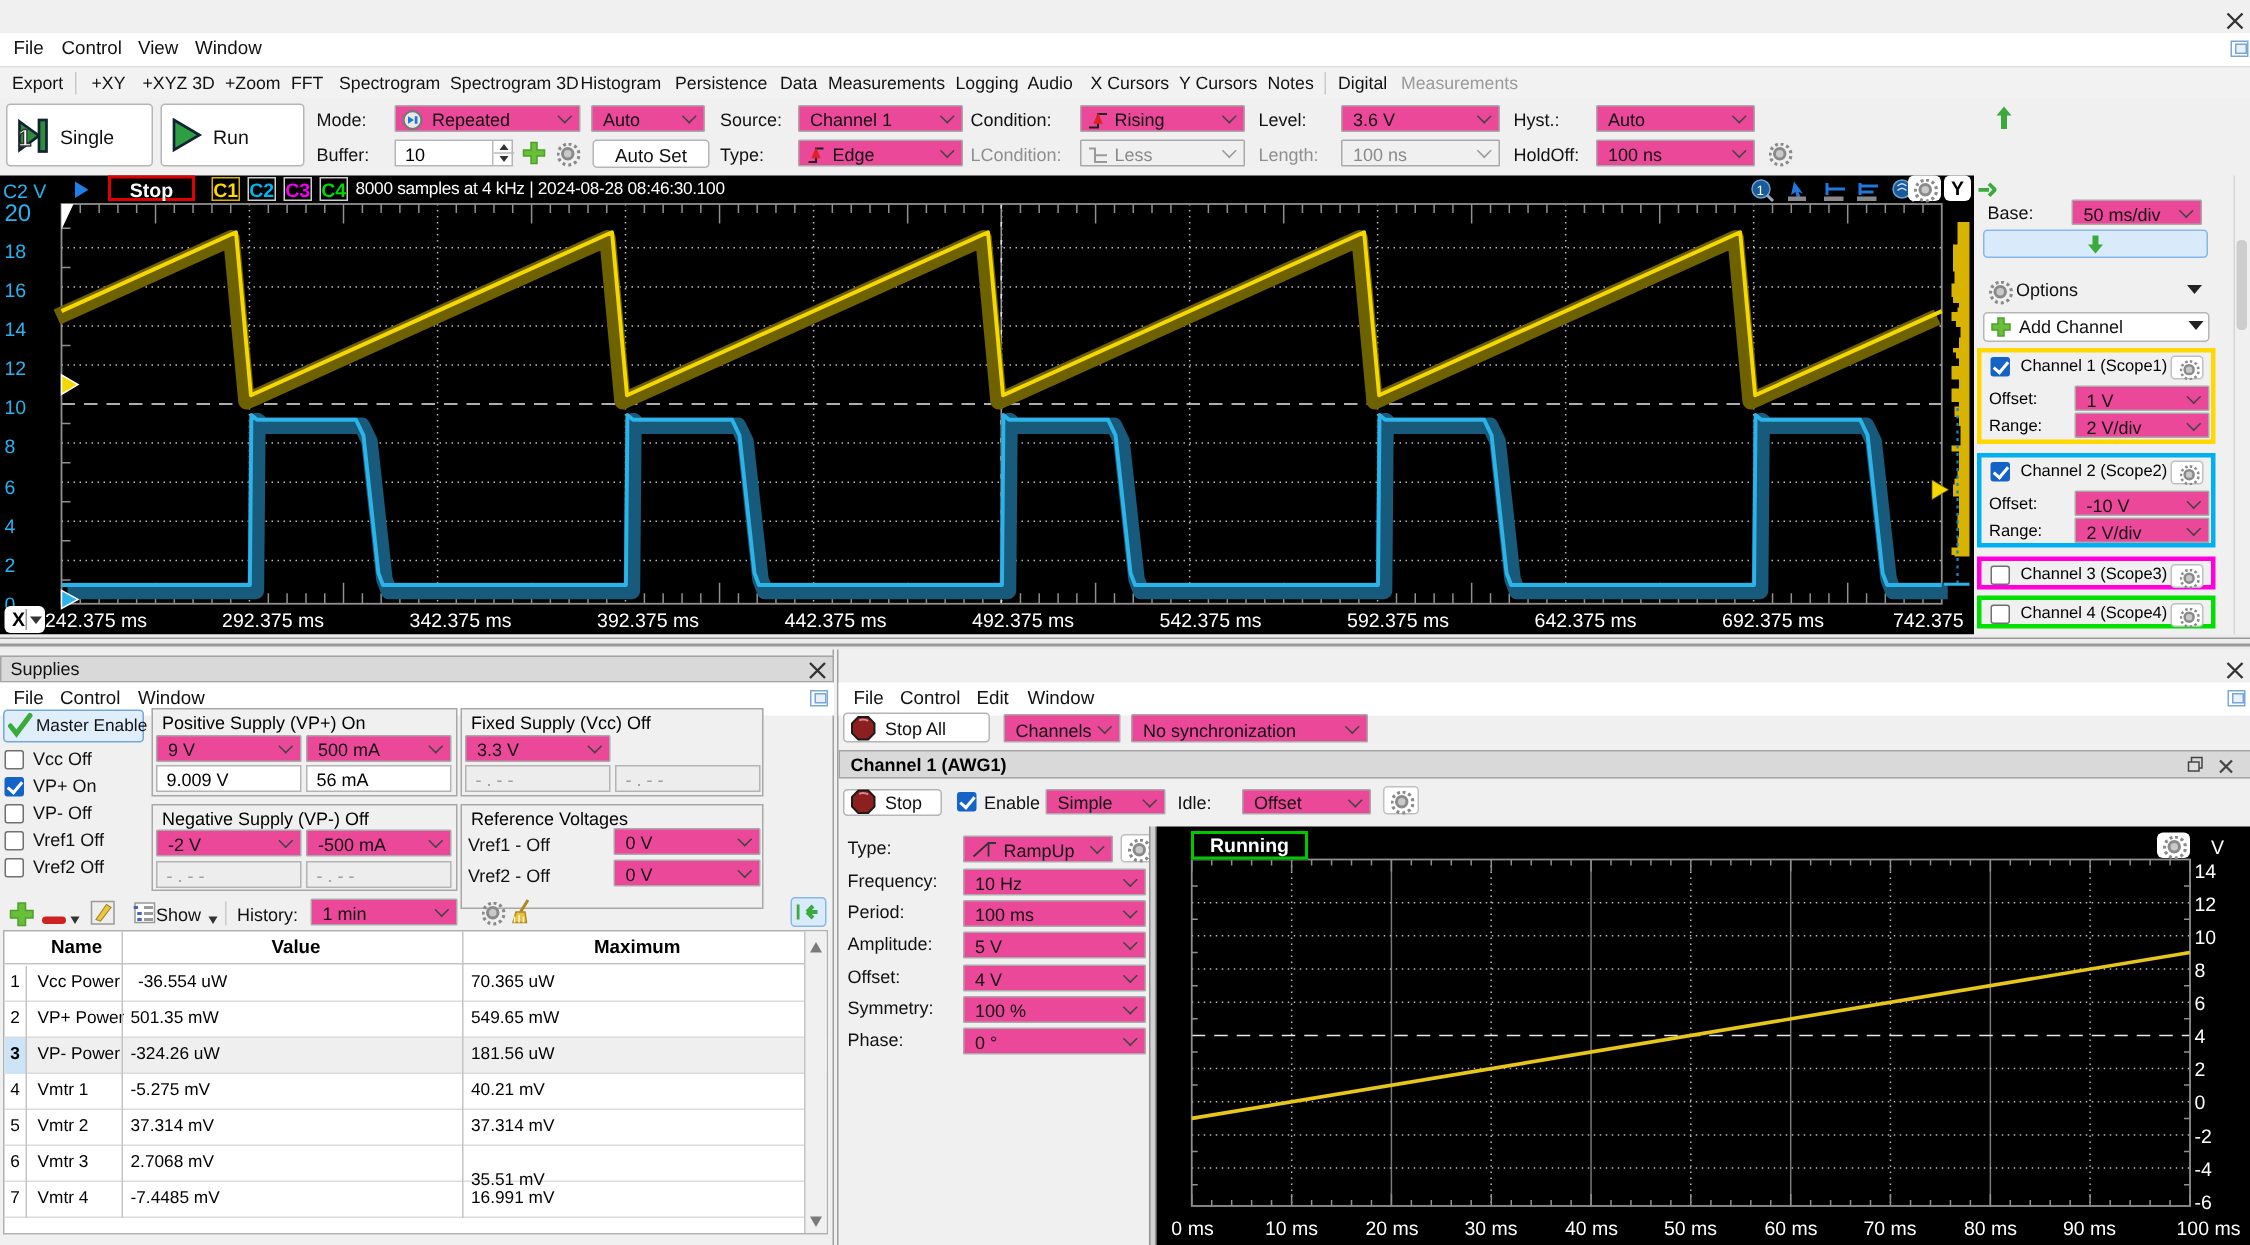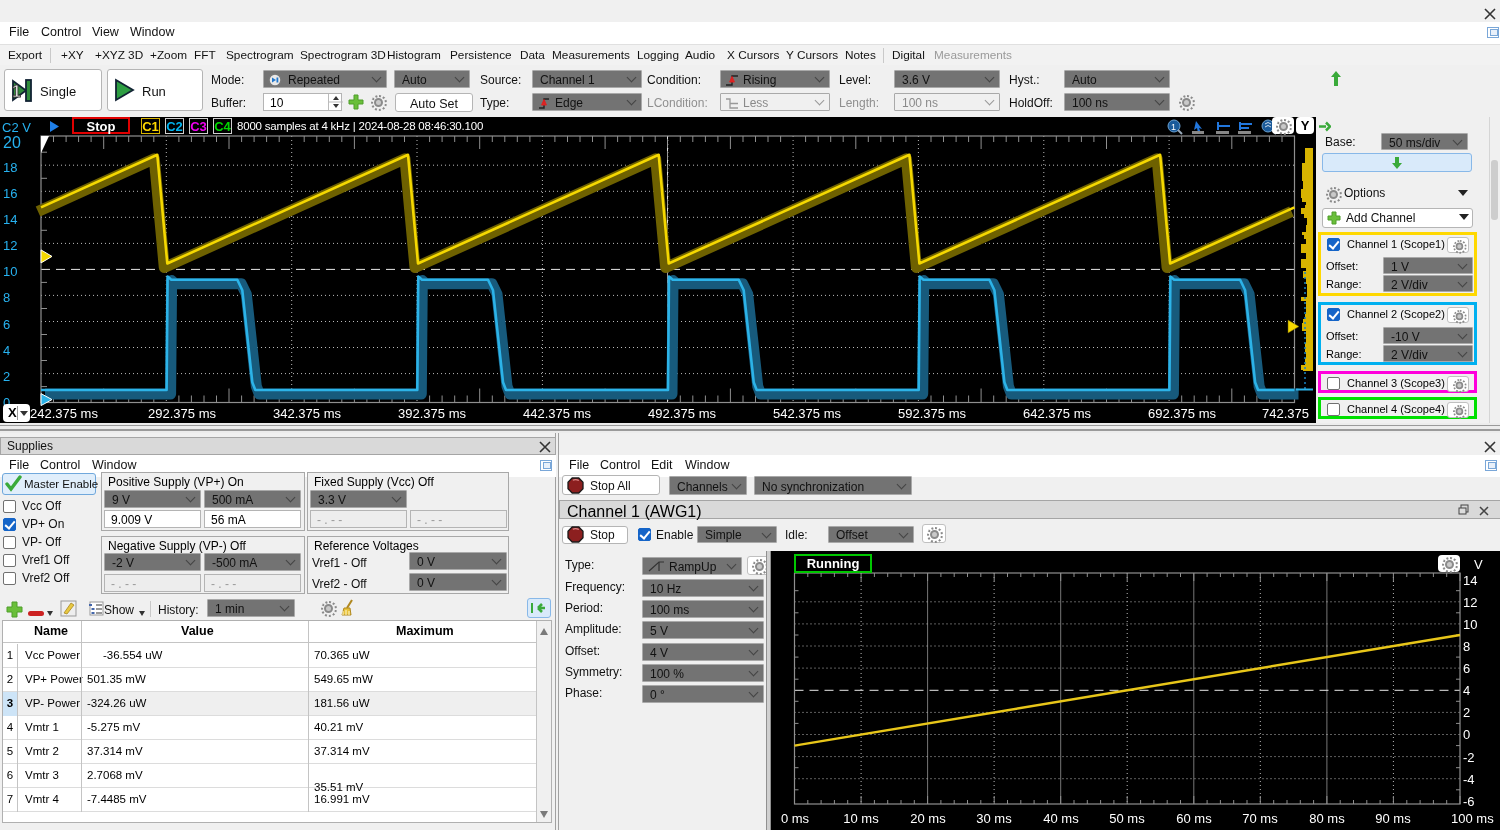--- a/index.html
+++ b/index.html
@@ -4,21 +4,21 @@
 <style>
 * { margin:0; padding:0; box-sizing:border-box; }
 html,body { width:1500px; height:830px; overflow:hidden; }
 body { font-family:"Liberation Sans", sans-serif; font-size:12px; color:#000; background:#f0f0f0; }
 #app { position:relative; width:1500px; height:830px; background:#f0f0f0; }
 .abs { position:absolute; }
 .titlebar { background:#d9d9d9; border:1px solid #a5a5a5; font-size:12px; color:#111; }
 .titlebar span { position:absolute; left:6px; top:1px; }
 .menur { background:#fff; font-size:12.5px; color:#111; }
 .menur i { font-style:normal; position:absolute; top:3px; }
-.dd { position:absolute; background:#737373; border:1px solid #a9a9a9; border-radius:1px; font-size:12px; color:#111; overflow:hidden; white-space:nowrap; }
+.dd { position:absolute; background:#ec4899; border:1px solid #a9a9a9; border-radius:1px; font-size:12px; color:#111; overflow:hidden; white-space:nowrap; }
 .dd b { font-weight:normal; position:absolute; left:7px; top:2px; }
 .dd .chv { position:absolute; right:6px; top:5px; width:7px; height:7px; }
 .chv:before { content:""; position:absolute; width:6px; height:6px; border-right:1.5px solid #444; border-bottom:1.5px solid #444; transform:rotate(45deg); top:-2px; left:0; }
 .dd.dis { background:#f0f0f0; color:#8a8a8a; }
 .dd.dis .chv:before { border-color:#999; }
 .btn { position:absolute; background:#fff; border:1px solid #b5b5b5; border-radius:3px; font-size:13px; color:#111; text-align:center; }
 .lbl { position:absolute; font-size:12px; color:#111; white-space:nowrap; }
 .lbl.dis { color:#8f8f8f; }
 .chk { position:absolute; width:13px; height:13px; background:#fff; border:1px solid #707070; border-radius:2px; }
 .chk.on { background:#1464c8; border-color:#1464c8; }
@@ -428,21 +428,21 @@
         <div class="dd" style="left:204px;top:120px;width:97px;height:18px;">
           <b>-500 mA</b>
           <span class="chv"></span>
         </div>
         <div class="field dis" style="left:104px;top:141px;width:97px;height:18px;">
           <span>- . - -</span>
         </div>
         <div class="field dis" style="left:204px;top:141px;width:97px;height:18px;">
           <span>- . - -</span>
         </div>
-        <div class="group" style="left:307px;top:103px;width:202px;height:58px;">
+        <div class="group" style="left:307px;top:103px;width:202px;height:70px;">
           <span class="gt">Reference Voltages</span>
         </div>
         <div class="lbl" style="left:312px;top:123px;">Vref1 - Off</div>
         <div class="dd" style="left:409px;top:119px;width:98px;height:18px;">
           <b>0 V</b>
           <span class="chv"></span>
         </div>
         <div class="lbl" style="left:312px;top:144px;">Vref2 - Off</div>
         <div class="dd" style="left:409px;top:140px;width:98px;height:18px;">
           <b>0 V</b>
@@ -465,21 +465,21 @@
             <rect x="7" y="3" width="6" height="2" fill="#999"></rect>
             <rect x="2.5" y="7" width="3" height="2" fill="#46a"></rect>
             <rect x="7" y="7" width="6" height="2" fill="#999"></rect>
             <rect x="2.5" y="11" width="3" height="2" fill="#46a"></rect>
             <rect x="7" y="11" width="6" height="2" fill="#999"></rect>
           </svg></div>
         <div class="lbl" style="left:104px;top:170px;">Show</div>
         <div class="abs" style="left:139px;top:178px;width:0;height:0;border:3.5px solid transparent;border-top:5px solid #333;"></div>
         <div class="sep" style="left:150px;top:168px;height:16px;"></div>
         <div class="lbl" style="left:158px;top:170px;">History:</div>
-        <div class="dd" style="left:207px;top:166px;width:88px;height:18px;">
+        <div class="dd" style="left:207px;top:166px;width:98px;height:18px;">
           <b>1 min</b>
           <span class="chv"></span>
         </div>
         <div class="abs gearic" style="left:320px;top:167px;"></div>
         <div class="abs" style="left:340px;top:166px;"><svg width="16" height="18">
             <path d="M12,1 L7,9" stroke="#b08820" stroke-width="2"></path>
             <path d="M4,9 L10,9 L11,16 L2,16 Z" fill="#e8c23a" stroke="#b08820"></path>
             <path d="M3,16 v-4 M6,16 v-5 M9,16 v-4" stroke="#fff8d0" stroke-width="1"></path>
           </svg></div>
         <div class="abs" style="left:527px;top:165px;width:24px;height:20px;background:#d9eafa;border:1px solid #88b8e8;border-radius:3px;"></div>
@@ -488,21 +488,21 @@
             <path d="M1,1 v10" stroke="#3aaa3a" stroke-width="2"></path>
           </svg></div>
         <div class="abs" style="left:2px;top:187px;width:550px;height:203px;background:#fff;border:1px solid #b0b0b0;font-size:11.5px;">
           <div class="abs" style="left:0;top:0;width:548px;height:22px;border-bottom:1px solid #c4c4c4;"></div>
           <div class="abs" style="left:31px;top:3px;font-weight:bold;font-size:12.5px;">Name</div>
           <div class="abs" style="left:178px;top:3px;font-weight:bold;font-size:12.5px;">Value</div>
           <div class="abs" style="left:393px;top:3px;font-weight:bold;font-size:12.5px;">Maximum</div>
           <div class="abs" style="left:0;top:23px;width:548px;height:24px;border-bottom:1px solid #dcdcdc;">
             <span class="abs" style="left:0;top:0;width:15px;height:24px;border-right:1px solid #c4c4c4;text-align:center;padding-top:5px;">1</span>
             <span class="abs" style="left:22px;top:5px;">Vcc Power</span>
-            <span class="abs" style="left:100px;top:5px;">-36.554 uW</span>
+            <span class="abs" style="left:89px;top:5px;">-36.554 uW</span>
             <span class="abs" style="left:311px;top:5px;">70.365 uW</span>
           </div>
           <div class="abs" style="left:0;top:47px;width:548px;height:24px;border-bottom:1px solid #dcdcdc;">
             <span class="abs" style="left:0;top:0;width:15px;height:24px;border-right:1px solid #c4c4c4;text-align:center;padding-top:5px;">2</span>
             <span class="abs" style="left:22px;top:5px;">VP+ Power</span>
             <span class="abs" style="left:84px;top:5px;">501.35 mW</span>
             <span class="abs" style="left:311px;top:5px;">549.65 mW</span>
           </div>
           <div class="abs" style="left:0;top:71px;width:548px;height:24px;border-bottom:1px solid #dcdcdc;background:#efefef;">
             <span class="abs" style="left:0;top:0;width:15px;height:24px;border-right:1px solid #c4c4c4;text-align:center;padding-top:5px;background:#cde4f7;font-weight:bold;">3</span>
@@ -565,21 +565,21 @@
         <div class="lbl" style="left:31px;top:46px;">Stop All</div>
         <div class="dd" style="left:110px;top:43px;width:78px;height:19px;">
           <b style="top:3px;">Channels</b>
           <span class="chv" style="top:6px;"></span>
         </div>
         <div class="dd" style="left:195px;top:43px;width:158px;height:19px;">
           <b style="top:3px;">No synchronization</b>
           <span class="chv" style="top:6px;"></span>
         </div>
         <div class="abs" style="left:0;top:67px;width:942px;height:19px;background:#d9d9d9;border:1px solid #a5a5a5;">
-          <span class="abs" style="left:7px;top:2px;font-size:16px;">Channel 1 (AWG1)</span>
+          <span class="abs" style="left:7px;top:2px;font-size:12px;font-weight:bold;">Channel 1 (AWG1)</span>
         </div>
         <div class="abs" style="left:899px;top:71px;"><svg width="11" height="11">
             <rect x="3" y="1" width="7" height="7" fill="none" stroke="#444"></rect>
             <rect x="1" y="4" width="7" height="6" fill="#ddd" stroke="#444"></rect>
           </svg></div>
         <div class="abs" style="left:920px;top:72px;"><svg width="10" height="10">
             <path d="M1,1 L9,9 M9,1 L1,9" stroke="#444" stroke-width="1.5"></path>
           </svg></div>
         <div class="btn" style="left:3px;top:93px;width:66px;height:18px;"></div>
         <div class="abs" style="left:8px;top:93px;"><svg width="17" height="17">

